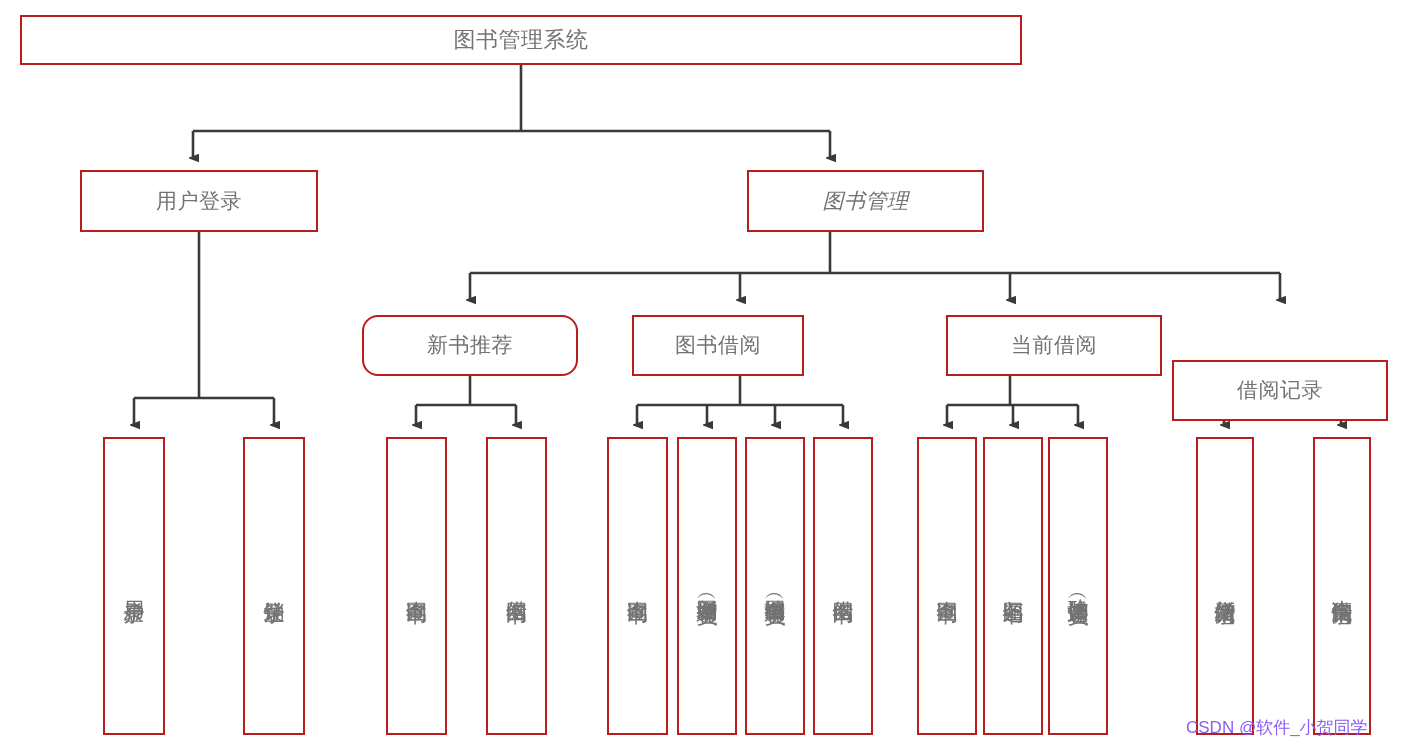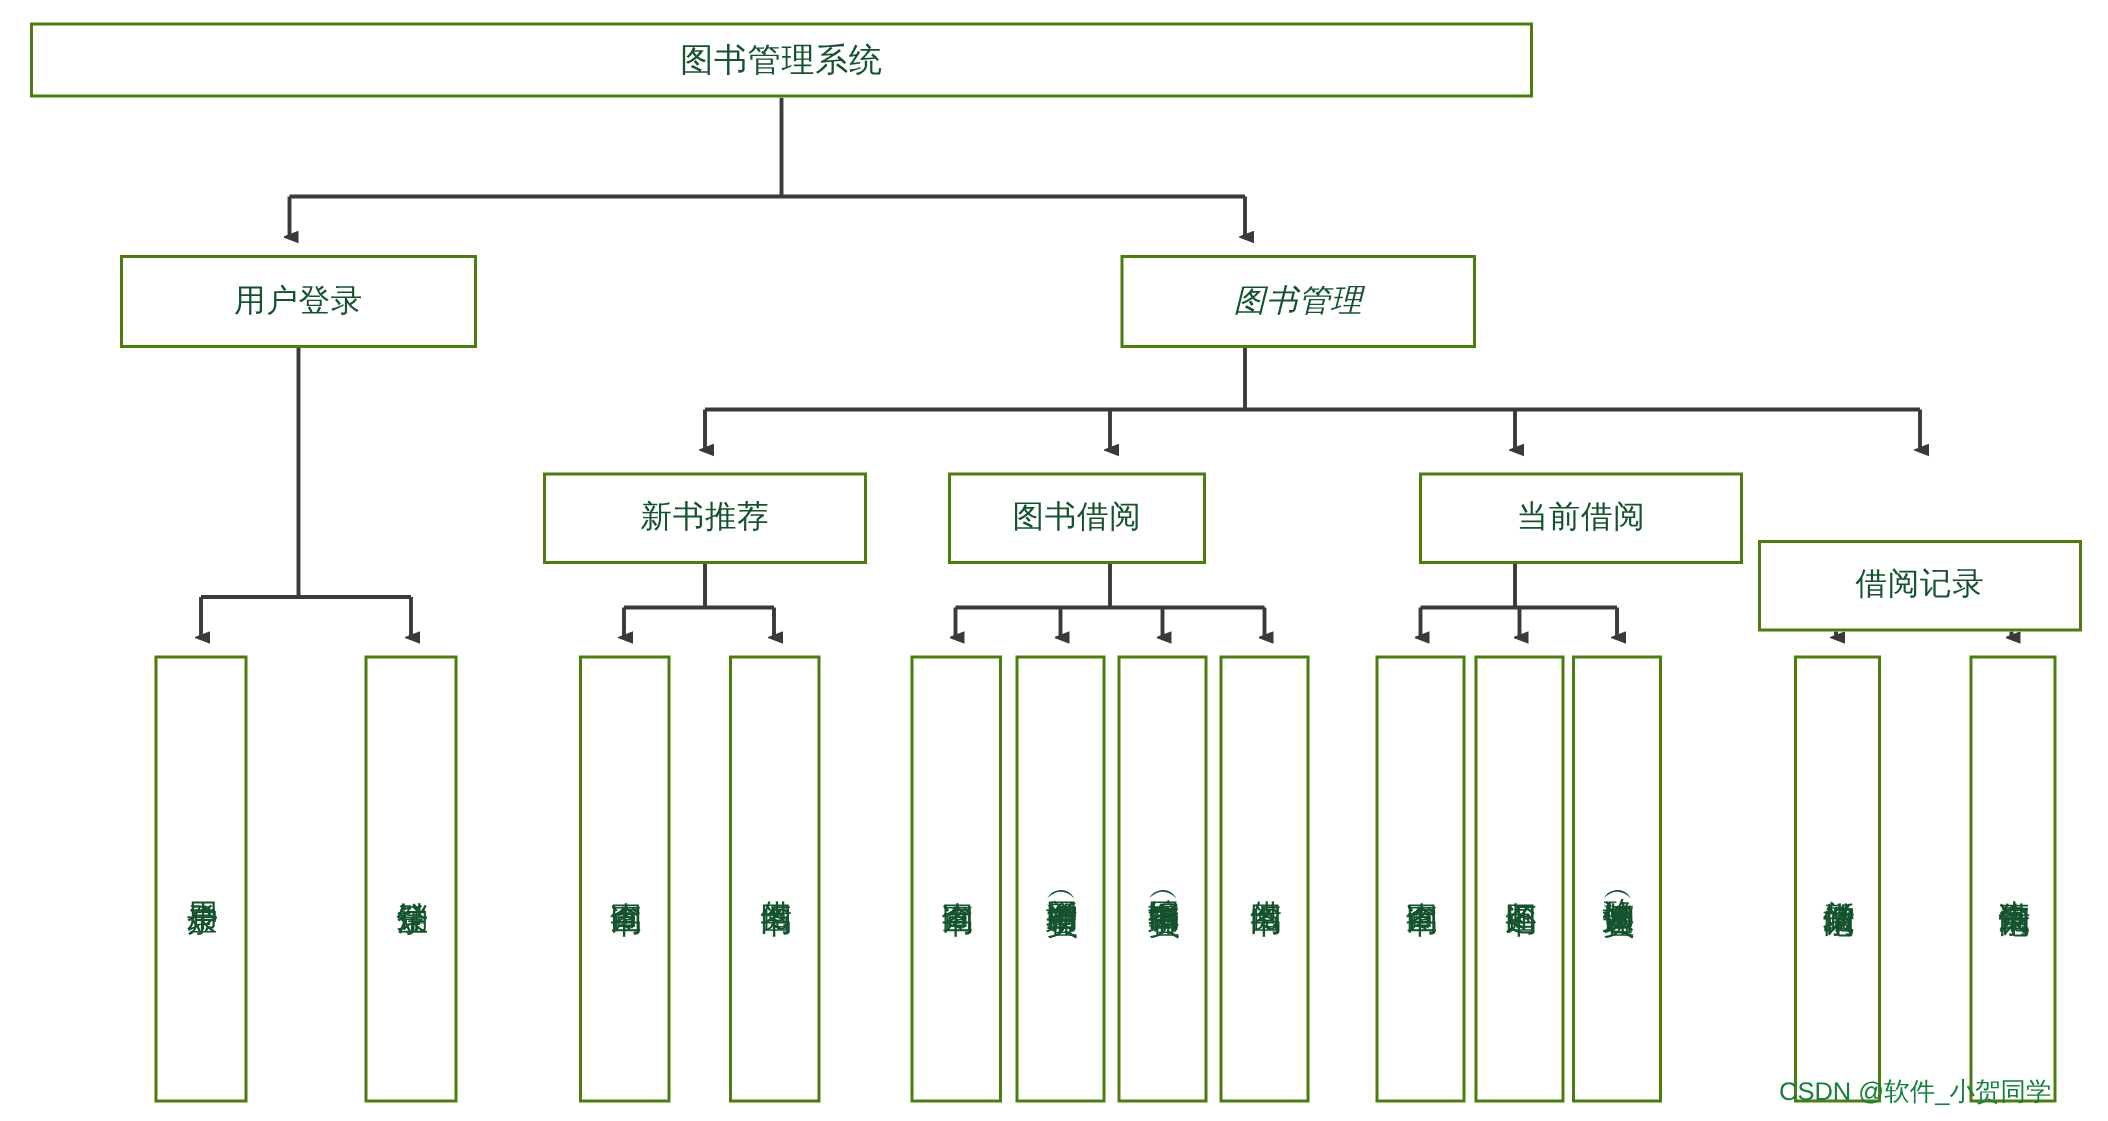--- a/index.html
+++ b/index.html
@@ -22,25 +22,25 @@
     left: 0;
     top: 0;
     width: 1405px;
     height: 747px;
     pointer-events: none;
   }
   .node {
     position: absolute;
     box-sizing: border-box;
     background: #ffffff;
-    border: 2px solid #4d7c0f;
+    border: 2px solid #b91c1c;
     display: flex;
     align-items: center;
     justify-content: center;
-    color: #14532d;
+    color: #737373;
   }
   .node .lbl {
     display: block;
     text-align: center;
     line-height: 1.18;
     letter-spacing: 0.5px;
   }
   
   .node.h .lbl {
     font-size: 21px;
@@ -59,21 +59,21 @@
     font-size: 21px;
     line-height: 1.05;
     letter-spacing: 1px;
     max-height: 282px;
   }
   .watermark {
     position: absolute;
     left: 1186px;
     top: 716px;
     font-size: 17px;
-    color: #15803d;
+    color: #8b5cf6;
     white-space: nowrap;
     font-family: "Liberation Sans", "DejaVu Sans", sans-serif;
   }
 </style>
 </head>
 <body>
 
 <div id="canvas">
 
   <svg class="wires" viewBox="0 0 1405 747" xmlns="http://www.w3.org/2000/svg">
@@ -131,21 +131,21 @@
   </div>
 
   <div class="node h" style="left:80px; top:170px; width:238px; height:62px;">
     <span class="lbl">用户登录</span>
   </div>
 
   <div class="node h" style="left:747px; top:170px; width:237px; height:62px;font-style:italic;">
     <span class="lbl">图书管理</span>
   </div>
 
-  <div class="node h" style="left:362px; top:315px; width:216px; height:61px;">
+  <div class="node h" style="left:362px; top:315px; width:216px; height:61px;border-radius:16px;">
     <span class="lbl">新书推荐</span>
   </div>
 
   <div class="node h" style="left:632px; top:315px; width:172px; height:61px;">
     <span class="lbl">图书借阅</span>
   </div>
 
   <div class="node h" style="left:946px; top:315px; width:216px; height:61px;">
     <span class="lbl">当前借阅</span>
   </div>

